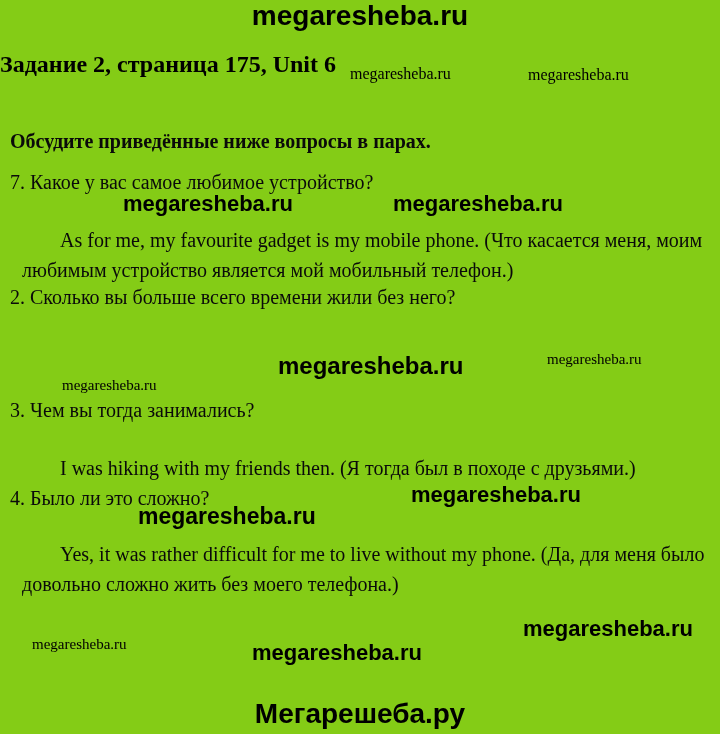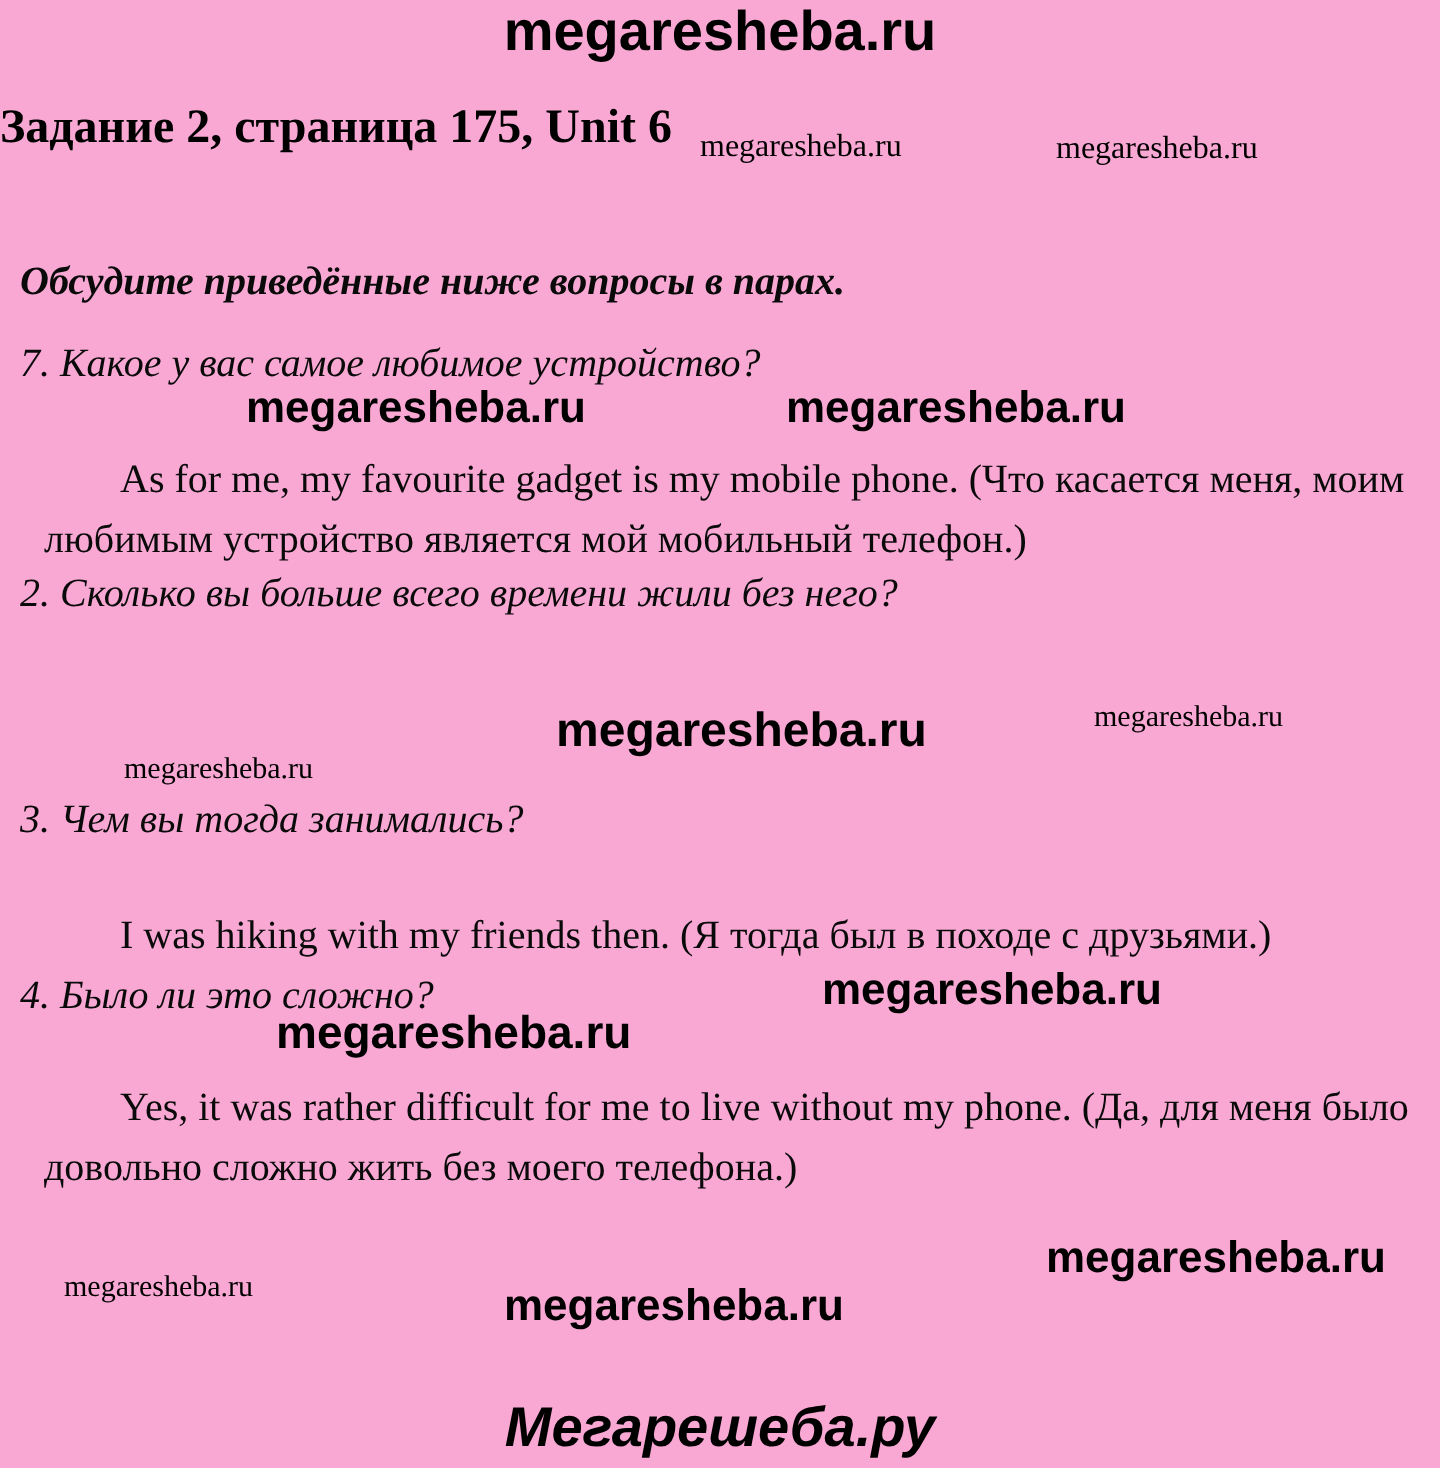--- a/index.html
+++ b/index.html
@@ -1,20 +1,20 @@
 <!DOCTYPE html>
 <html><head>
 <meta charset="utf-8">
 <style>
   html, body { margin: 0; padding: 0; background: #ffffff; }
   .page {
     position: relative;
     width: 720px;
     height: 734px;
-    background: #f9a8d4;
+    background: #84cc16;
     color: #0a0a0a;
     font-family: "Liberation Serif", serif;
     overflow: hidden;
   }
   .site-title {
     position: absolute;
     top: 0px; left: 0; width: 720px;
     text-align: center;
     font-family: "Liberation Sans", sans-serif;
     font-weight: 700;
@@ -29,21 +29,20 @@
     font-size: 24px;
     white-space: nowrap;
     color: #000;
   }
   .line {
     position: absolute;
     left: 10px;
     font-size: 20px;
     line-height: 22px;
     white-space: nowrap;
-    font-style: italic;
   }
   .line.bold { font-weight: 700; }
   .answer {
     position: absolute;
     left: 10px;
     width: 702px;
     margin: 12px;
     font-size: 20px;
     line-height: 30px;
     text-indent: 38px;
@@ -58,21 +57,20 @@
   .wm.big  { font-weight: 700; font-size: 24px; }
   .wm.sm   { font-family: "Liberation Serif", serif; font-weight: 400; font-size: 16px; }
   .footer-brand {
     position: absolute;
     top: 698px; left: 0; width: 720px;
     text-align: center;
     font-family: "Liberation Sans", sans-serif;
     font-weight: 700;
     font-size: 28px;
     color: #000;
-    font-style: italic;
   }
 </style>
 </head>
 <body>
 
 <div class="page">
 
   <div class="site-title">megaresheba.ru</div>
 
   <div class="heading" style="top:51px">Задание 2, страница 175, Unit 6</div>

